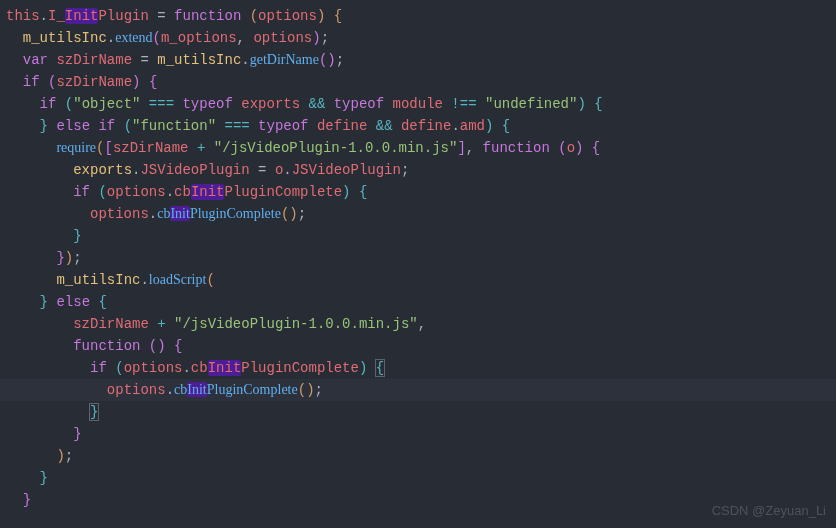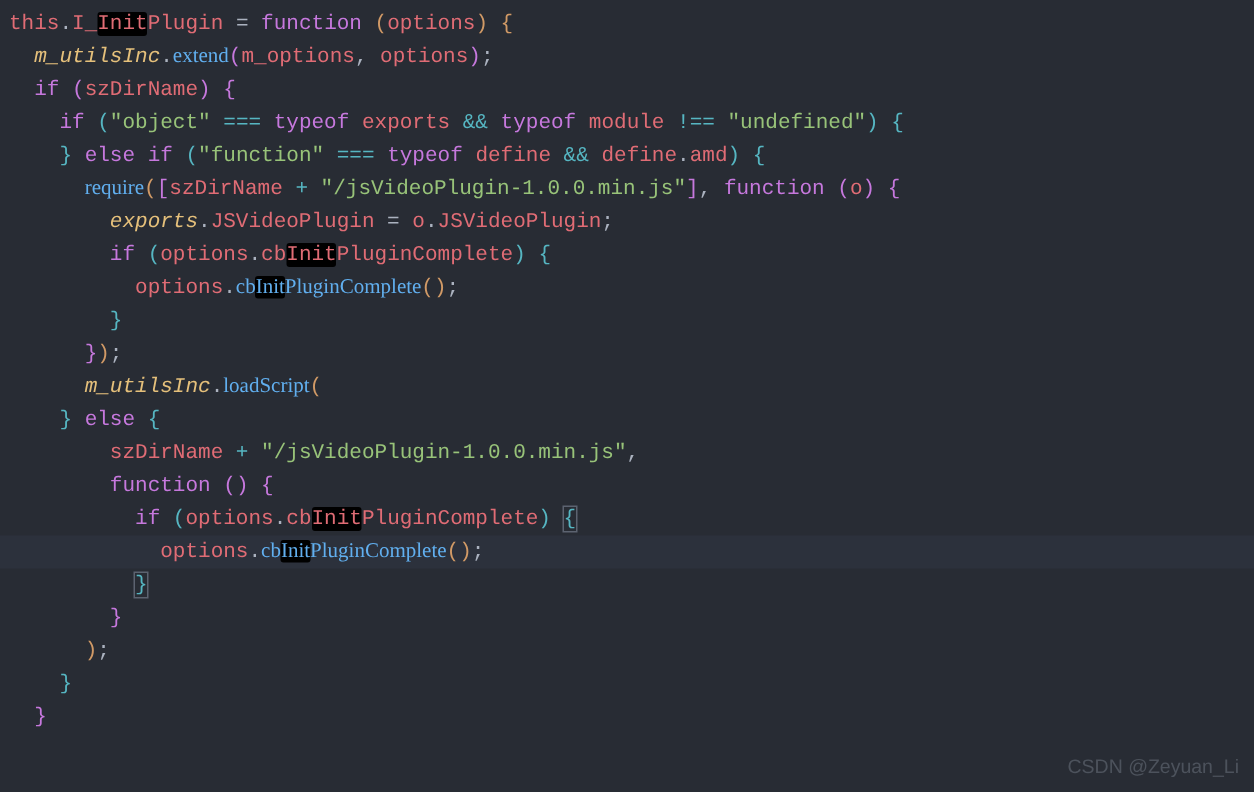--- a/index.html
+++ b/index.html
@@ -12,45 +12,46 @@
     width:836px; height:528px;
     overflow:hidden;
     position:relative;
     padding:5px 0 0 0;
   }
   .line { white-space:pre; padding-left:6px; }
   .hl-line { background:#2c313c; }
   .k   { color:#c678dd; }      
   .fn  { color:#61afef;font-family:Liberation Serif, serif; }      
   .id  { color:#e06c75;margin-top:24px; }      
-  .id2 { color:#e5c07b;font-style:italic; }
+  .id2 { color:#e5c07b; }
   .str { color:#98c379; }      
   .op  { color:#56b6c2; }      
   .pun { color:#abb2bf; }
   .br  { color:#d19a66; }      
   .br2 { color:#c678dd; }      
   .br3 { color:#56b6c2; }      
-  .hlw { background:#000000; border-radius:2px; } 
+  .hlw { background:#4c1d95; border-radius:2px; } 
   .bracket-match { outline:1px solid #5c6370; }
   .watermark {
     position:absolute; right:10px; bottom:6px;
     color:#6b727d; font-size:13px; opacity:.55;
     font-family: sans-serif;
     text-align: right;
   }
 </style>
 </head>
 <body>
 
 <div>
 
 <div class="line"><span class="id">this</span><span class="pun">.</span><span class="id">I_</span><span class="id hlw">Init</span><span class="id">Plugin</span><span class="pun"> = </span><span class="k">function</span><span> </span><span class="br">(</span><span class="id">options</span><span class="br">)</span><span> </span><span class="br">{</span></div>
 
 <div class="line"><span>  </span><span class="id2">m_utilsInc</span><span class="pun">.</span><span class="fn">extend</span><span class="br2">(</span><span class="id">m_options</span><span class="pun">, </span><span class="id">options</span><span class="br2">)</span><span class="pun">;</span></div>
 
+<div class="line"><span>  </span><span class="k">var</span><span> </span><span class="id">szDirName</span><span class="pun"> = </span><span class="id2">m_utilsInc</span><span class="pun">.</span><span class="fn">getDirName</span><span class="br2">(</span><span class="br2">)</span><span class="pun">;</span></div>
 
 <div class="line"><span>  </span><span class="k">if</span><span> </span><span class="br2">(</span><span class="id">szDirName</span><span class="br2">)</span><span> </span><span class="br2">{</span></div>
 
 <div class="line"><span>    </span><span class="k">if</span><span> </span><span class="br3">(</span><span class="str">"object"</span><span class="op"> === </span><span class="k">typeof</span><span> </span><span class="id">exports</span><span class="op"> &amp;&amp; </span><span class="k">typeof</span><span> </span><span class="id">module</span><span class="op"> !== </span><span class="str">"undefined"</span><span class="br3">)</span><span> </span><span class="br3">{</span></div>
 
 <div class="line"><span>    </span><span class="br3">}</span><span> </span><span class="k">else</span><span> </span><span class="k">if</span><span> </span><span class="br3">(</span><span class="str">"function"</span><span class="op"> === </span><span class="k">typeof</span><span> </span><span class="id">define</span><span class="op"> &amp;&amp; </span><span class="id">define</span><span class="pun">.</span><span class="id">amd</span><span class="br3">)</span><span> </span><span class="br3">{</span></div>
 
 <div class="line"><span>      </span><span class="fn">require</span><span class="br">(</span><span class="br2">[</span><span class="id">szDirName</span><span class="op"> + </span><span class="str">"/jsVideoPlugin-1.0.0.min.js"</span><span class="br2">]</span><span class="pun">, </span><span class="k">function</span><span> </span><span class="br2">(</span><span class="id">o</span><span class="br2">)</span><span> </span><span class="br2">{</span></div>
 
 <div class="line"><span>        </span><span class="id2">exports</span><span class="pun">.</span><span class="id">JSVideoPlugin</span><span class="pun"> = </span><span class="id">o</span><span class="pun">.</span><span class="id">JSVideoPlugin</span><span class="pun">;</span></div>

